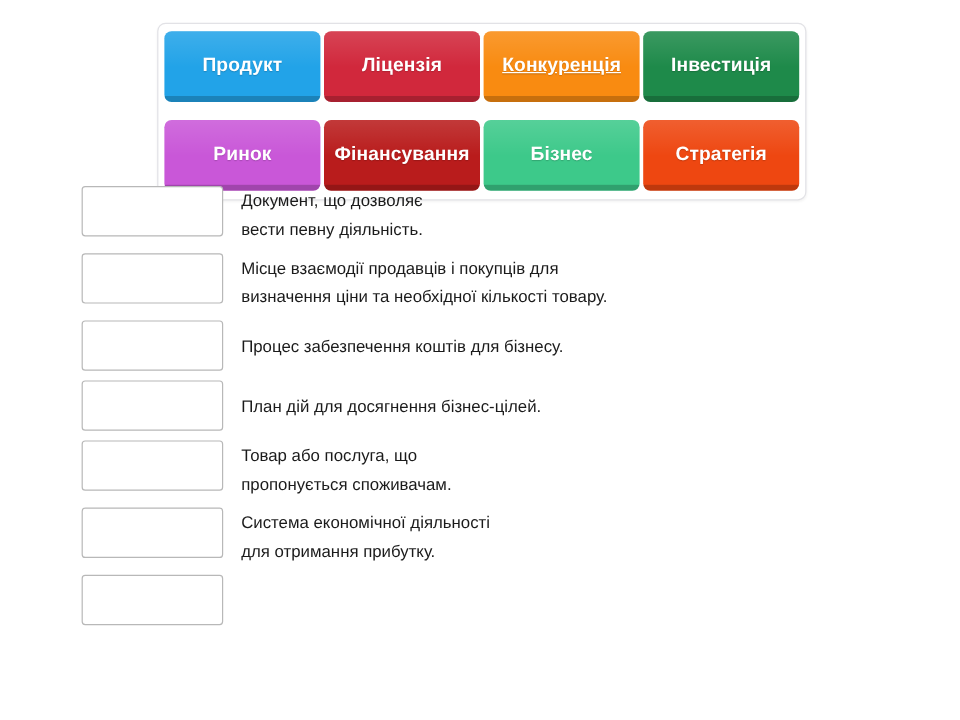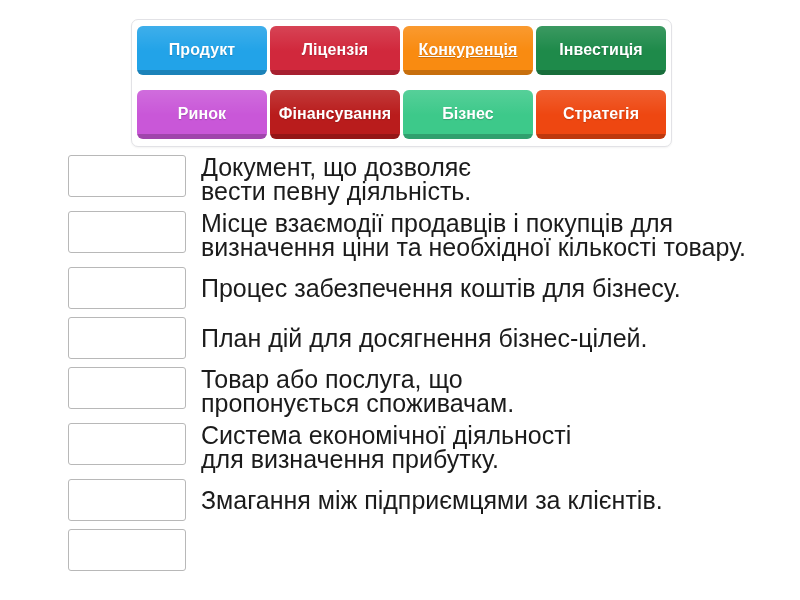--- a/index.html
+++ b/index.html
@@ -33,21 +33,21 @@
   }
   .tile-row {
     display: flex;
     gap: 3px;
     justify-content: flex-start;
   }
   .tile-row + .tile-row { margin-top: 15px; }
 
   .tile {
     width: 131px;
-    height: 49px;
+    height: 59px;
     box-sizing: border-box;
     border-radius: 6px;
     display: flex;
     align-items: center;
     justify-content: center;
     color: #ffffff;
     font-size: 16px;
     font-weight: bold;
     letter-spacing: 0.1px;
     text-align: center;
@@ -96,21 +96,21 @@
     height: 42px;
     box-sizing: border-box;
     background: #ffffff;
     border: 1px solid #b8b8b8;
     border-radius: 3px;
     cursor: pointer;
   }
   .definition-text {
     flex: 1 1 auto;
     padding-left: 15px;
-    font-size: 25px;
+    font-size: 14px;
     line-height: 24px;
     color: #1b1b1b;
     white-space: pre-line;
     padding-top: 0px;
   }
   .definition-row.one-line .definition-text { padding-top: 9px; }
 </style>
 </head>
 <body style="background: rgb(255, 255, 255);">
 
@@ -165,22 +165,18 @@
       <div class="definition-text">План дій для досягнення бізнес-цілей.</div>
     </div>
     <div class="definition-row">
       <div class="drop-slot"></div>
       <div class="definition-text">Товар або послуга, що
 пропонується споживачам.</div>
     </div>
     <div class="definition-row">
       <div class="drop-slot"></div>
       <div class="definition-text">Система економічної діяльності
-для визначення прибутку.</div>
-    </div>
-    <div class="definition-row one-line">
-      <div class="drop-slot"></div>
-      <div class="definition-text">Змагання між підприємцями за клієнтів.</div>
+для отримання прибутку.</div>
     </div>
     <div class="definition-row">
       <div class="drop-slot"></div>
     </div>
   </div>
 
 </body></html>

